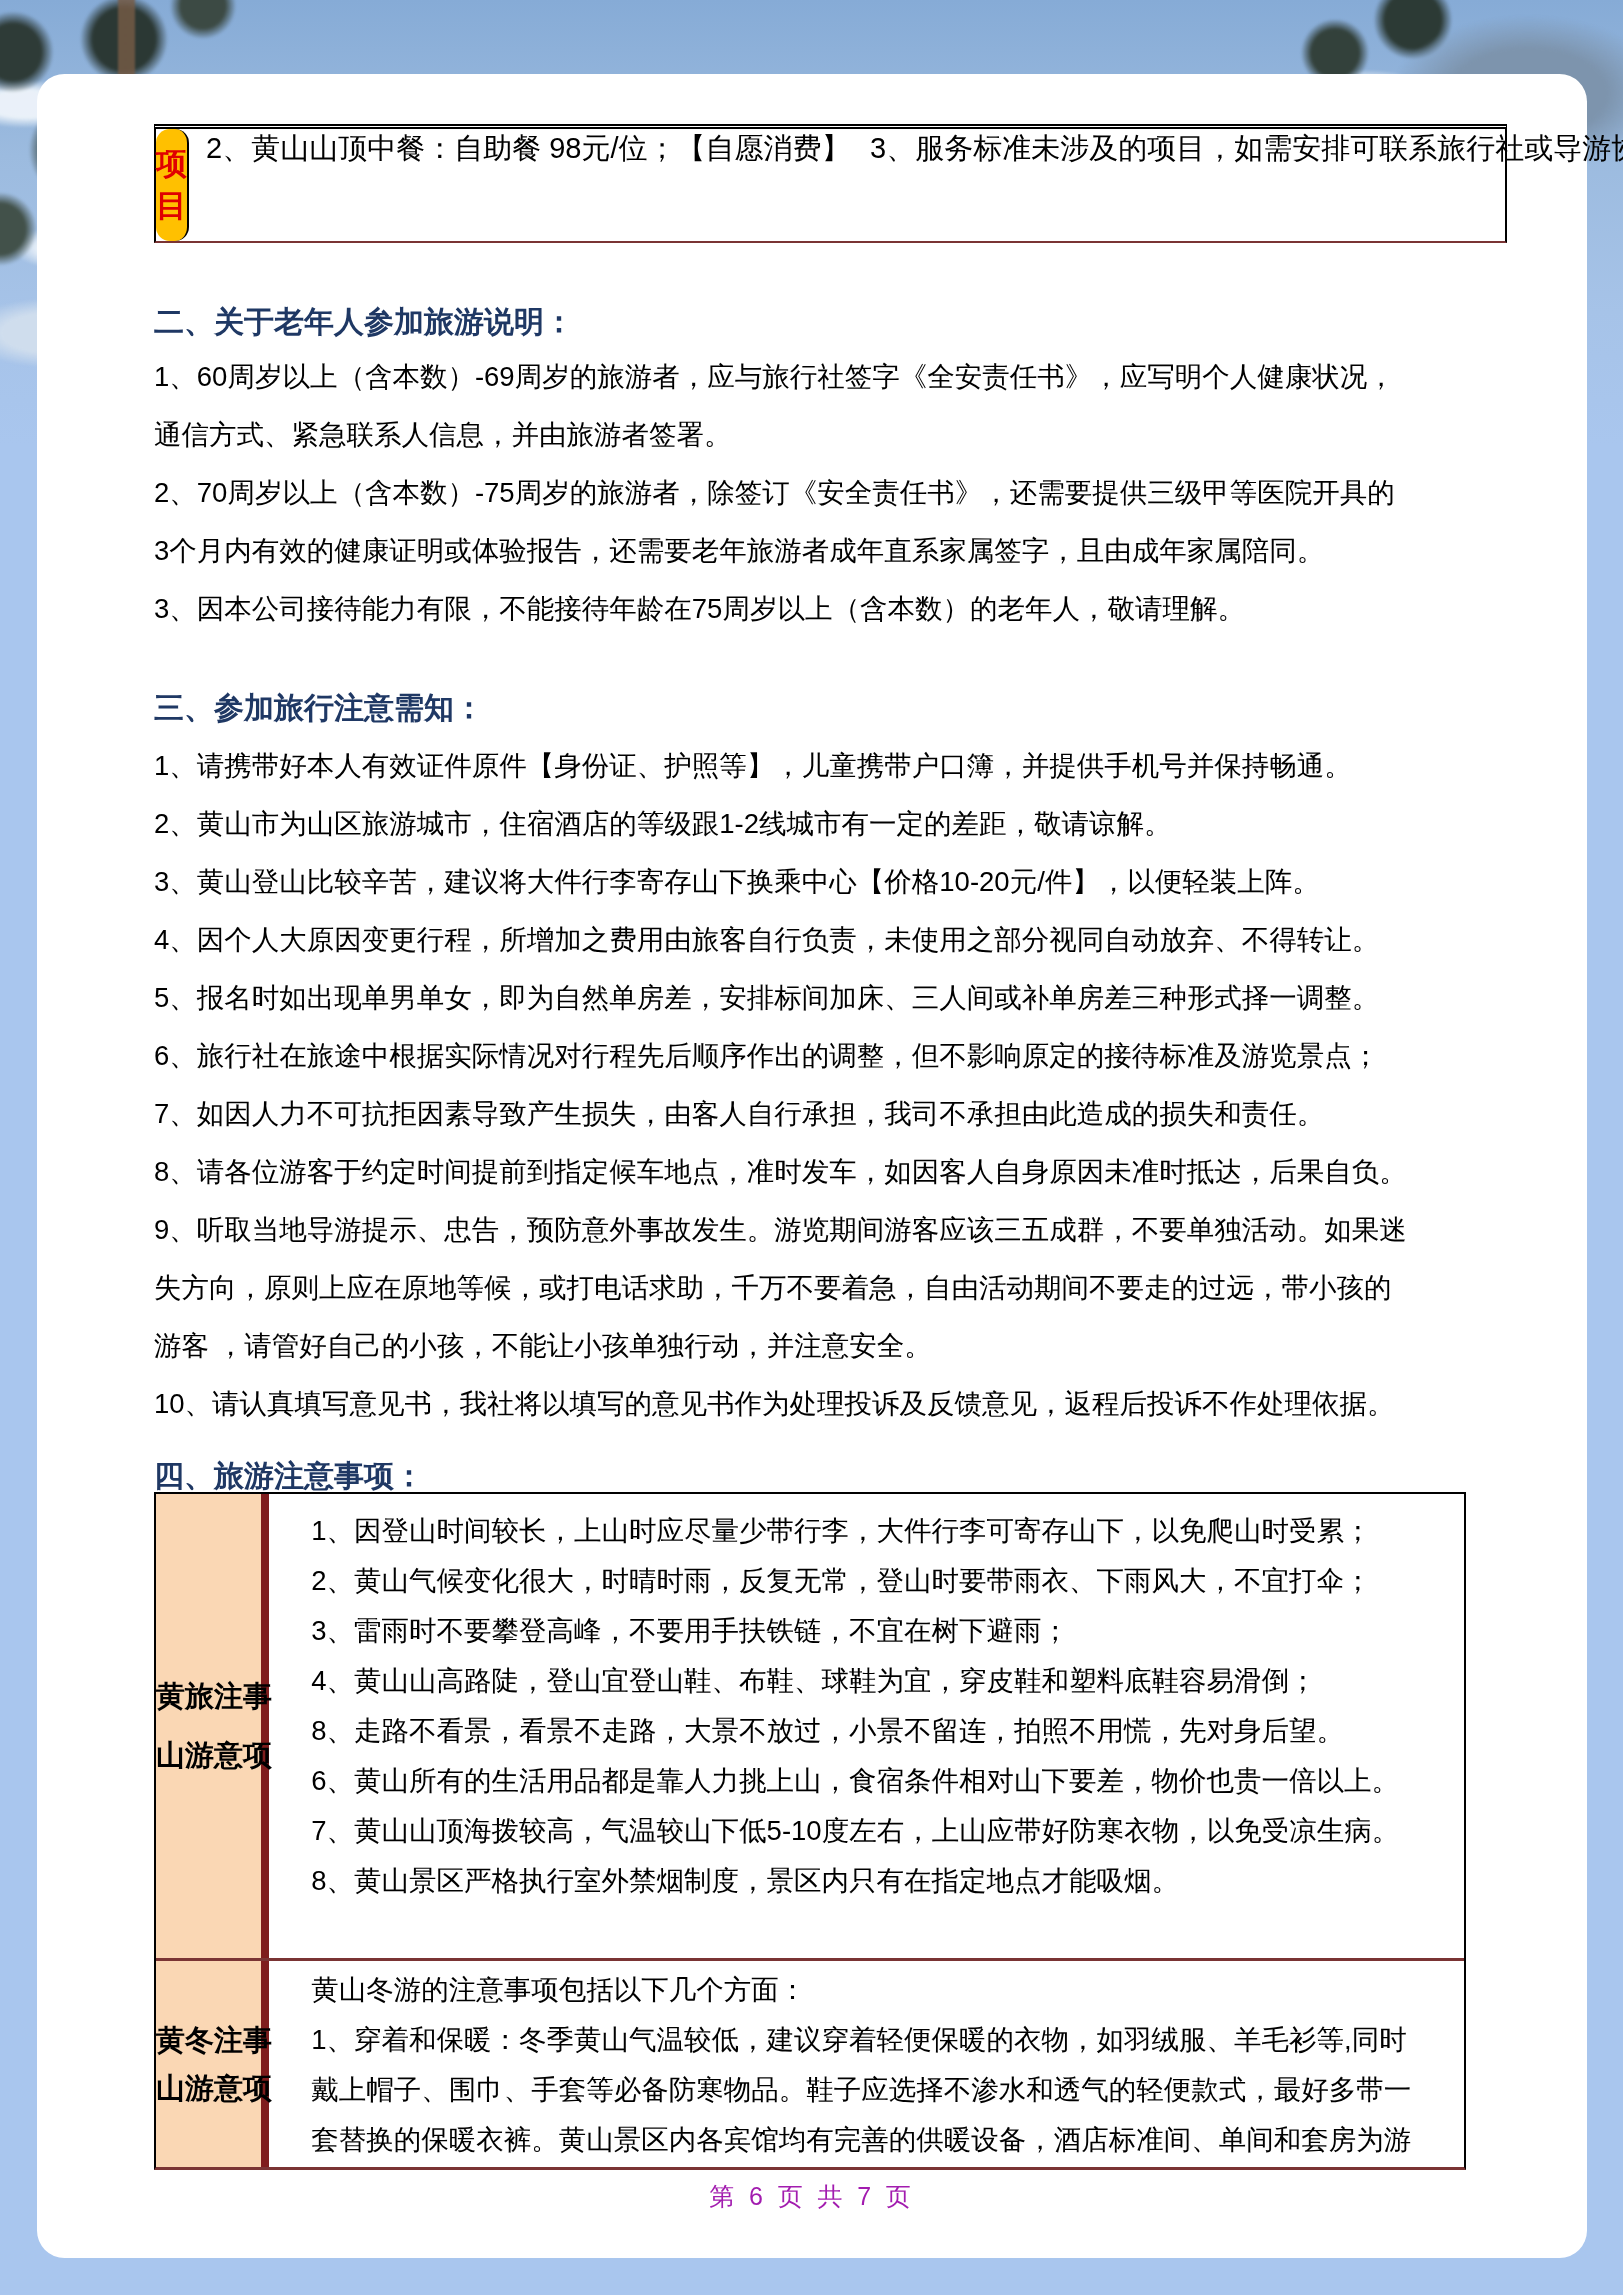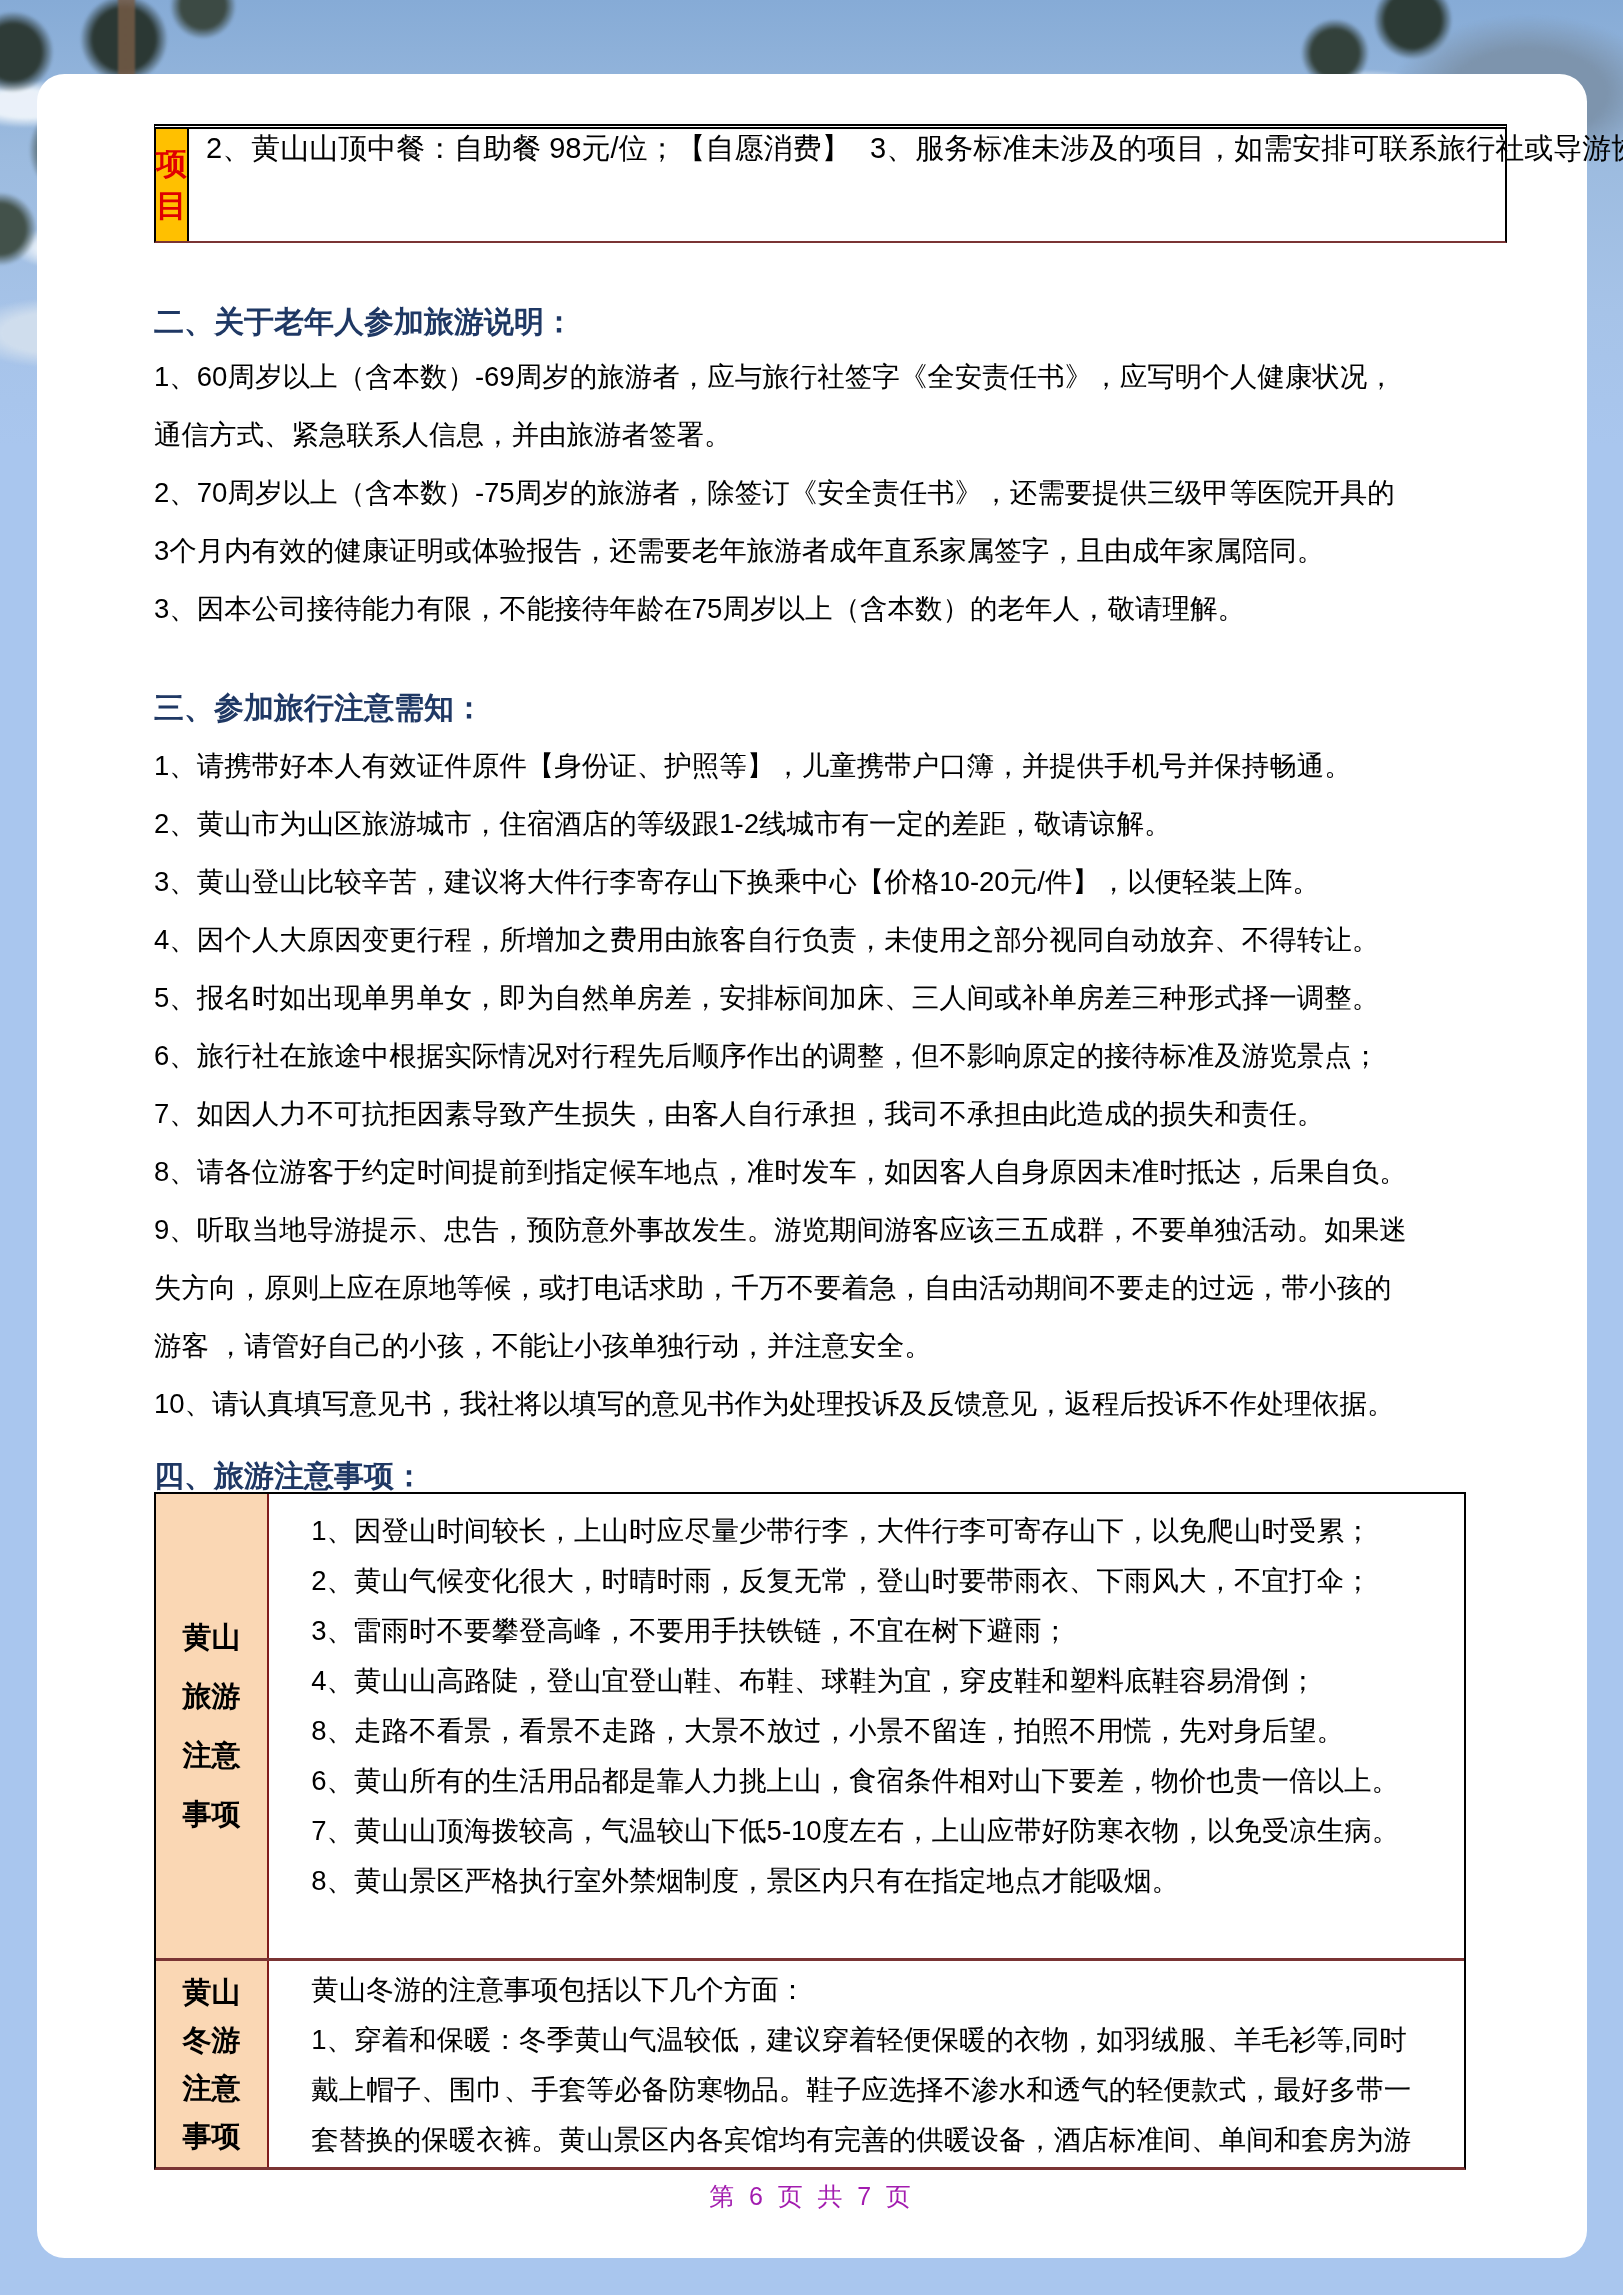--- a/index.html
+++ b/index.html
@@ -54,21 +54,21 @@
   
   .t1{
     position:absolute; left:117px; top:50px; width:1353px; height:119px;
     display:flex; background:#fff;
     border:2px solid #000; border-top:5.9px double #000;
     border-bottom:2.6px solid var(--border-maroon,#7a3434);
   }
   .t1-label{
     width:113px; background:var(--label-bg,#ffc000); border-right:2px solid #000;
     display:flex; align-items:center; justify-content:center;
-    color:var(--label-text,#e00000); font-weight:bold; font-size:31px;
+    color:var(--label-text,#e00000); font-weight:bold; font-size:31px;border-radius:14px;
   }
   .t1-body{
     flex:1; display:flex; flex-direction:row; justify-content:center;
     gap:19.6px; padding-left:17px; font-size:29px; white-space:nowrap; overflow:visible;
   }
   
   .sec-title{
     position:absolute; left:117px; height:41px;
     font-size:30px; font-weight:bold; color:var(--heading-navy,#1f3864); white-space:nowrap;
   }
@@ -76,22 +76,22 @@
   .para > div{ height:58px; }
   
   .t2{
     position:absolute; left:117px; top:1418px; width:1312px; background:#fff;
     border:2px solid #000; border-bottom:3.9px solid var(--border-maroon,#7a3434);
   }
   .t2-row{ display:flex; }
   .t2-row1{ height:464px; }
   .t2-row2{ height:209px; border-top:3.3px solid var(--border-maroon,#7a3434); }
   .t2-label{
-    width:113px; background:var(--peach-bg,#fad7b4); border-right:2px solid #7f1d1d;
-    display:flex; flex-direction:column; align-items:center; justify-content:center;
+    width:113px; background:var(--peach-bg,#fad7b4); border-right:8px solid #7f1d1d;
+    display:flex; flex-direction:row; align-items:center; justify-content:space-between;
     font-weight:bold; font-size:29px;
   }
   .t2-row1 .t2-label{ line-height:59px; }
   .t2-row2 .t2-label{ line-height:48px; }
   .t2-body{ flex:1; font-size:27.5px; white-space:nowrap; overflow:hidden;margin-left:24px; }
   .t2-row1 .t2-body{ padding:11.8px 0 0 18.3px; line-height:50px; }
   .t2-row2 .t2-body{ padding:3.9px 0 0 18.3px; line-height:50px; }
   
   .footer{
     position:absolute; left:0; top:2106px; width:100%;

